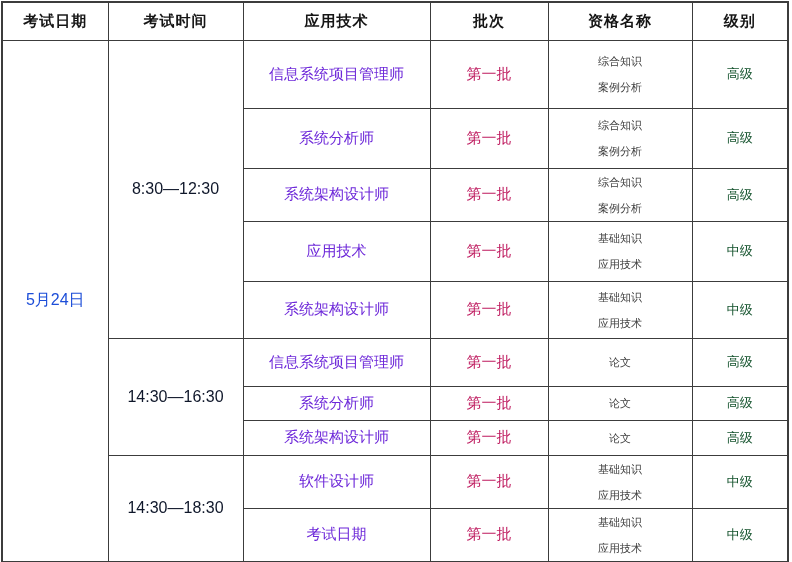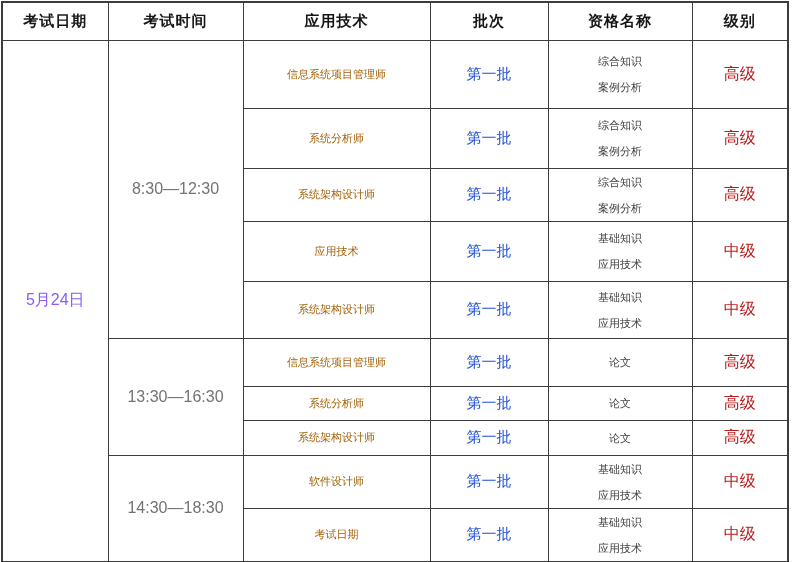--- a/index.html
+++ b/index.html
@@ -31,45 +31,45 @@
     overflow: hidden;
   }
   th.hdr {
     font-size: 15px;
     font-weight: bold;
     color: #151515;
     letter-spacing: 1px;
   }
   td.date-cell {
     font-size: 16px;
-    color: #8b5cf6;
+    color: #1d4ed8;
   }
   td.time-cell {
     font-size: 16px;
-    color: #737373;
+    color: #0f172a;
   }
   td.qual-cell {
-    font-size: 11px;
-    color: #a16207;
+    font-size: 15px;
+    color: #6d28d9;
   }
   td.batch-cell {
     font-size: 15px;
-    color: #1d4ed8;
+    color: #be185d;
     margin-top: 16px;
   }
   td.subject-cell {
     font-size: 11px;
     color: #404040;
   }
   td.subject-cell .subject-line {
     line-height: 26px;
   }
   td.level-cell {
-    font-size: 16px;
-    color: #b91c1c;
+    font-size: 13px;
+    color: #14532d;
   }
   td.next-sliver {
     vertical-align: top;
   }
 </style>
 </head>
 <body>
 
 <div class="page">
   <table class="sched">
@@ -138,21 +138,21 @@
       <td class="qual-cell">系统架构设计师</td>
       <td class="batch-cell">第一批</td>
       <td class="subject-cell">
         <div class="subject-line">基础知识</div>
         <div class="subject-line">应用技术</div>
       </td>
       <td class="level-cell">中级</td>
     </tr>
 
     <tr style="height:48px">
-      <td class="time-cell" rowspan="3">13:30—16:30</td>
+      <td class="time-cell" rowspan="3">14:30—16:30</td>
       <td class="qual-cell">信息系统项目管理师</td>
       <td class="batch-cell">第一批</td>
       <td class="subject-cell">
         <div class="subject-line">论文</div>
         <div class="subject-line"></div>
       </td>
       <td class="level-cell">高级</td>
     </tr>
 
     <tr style="height:34px">

